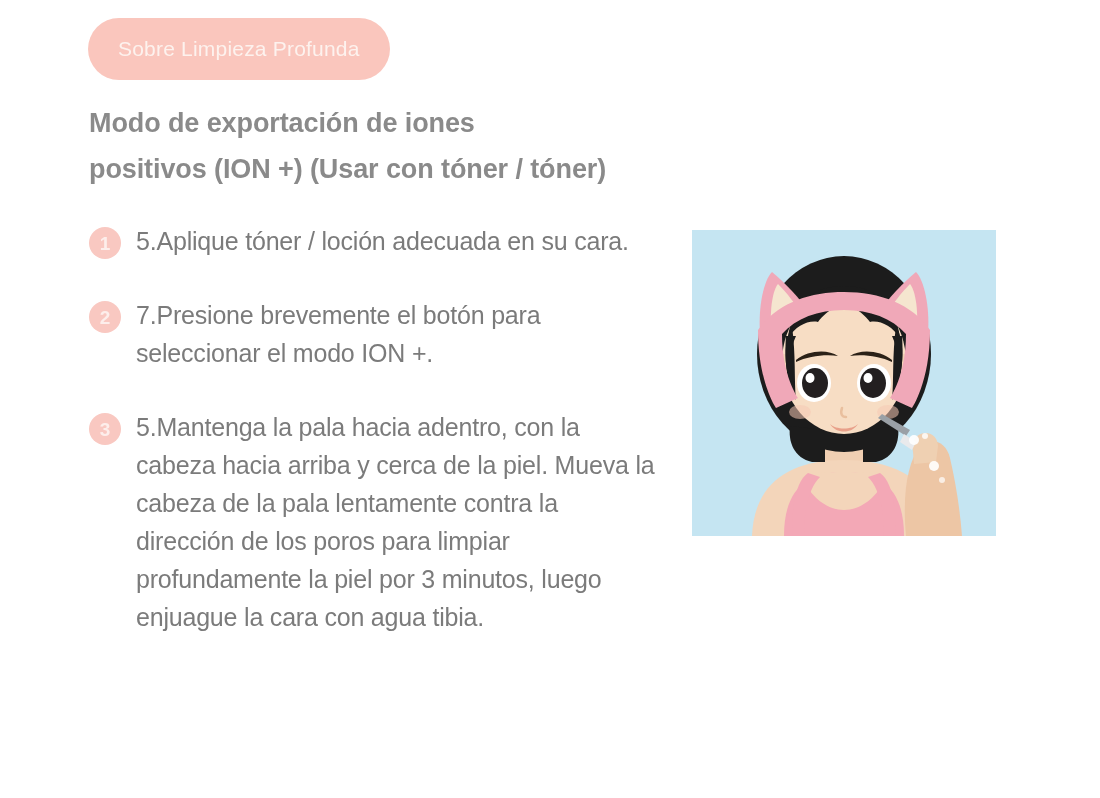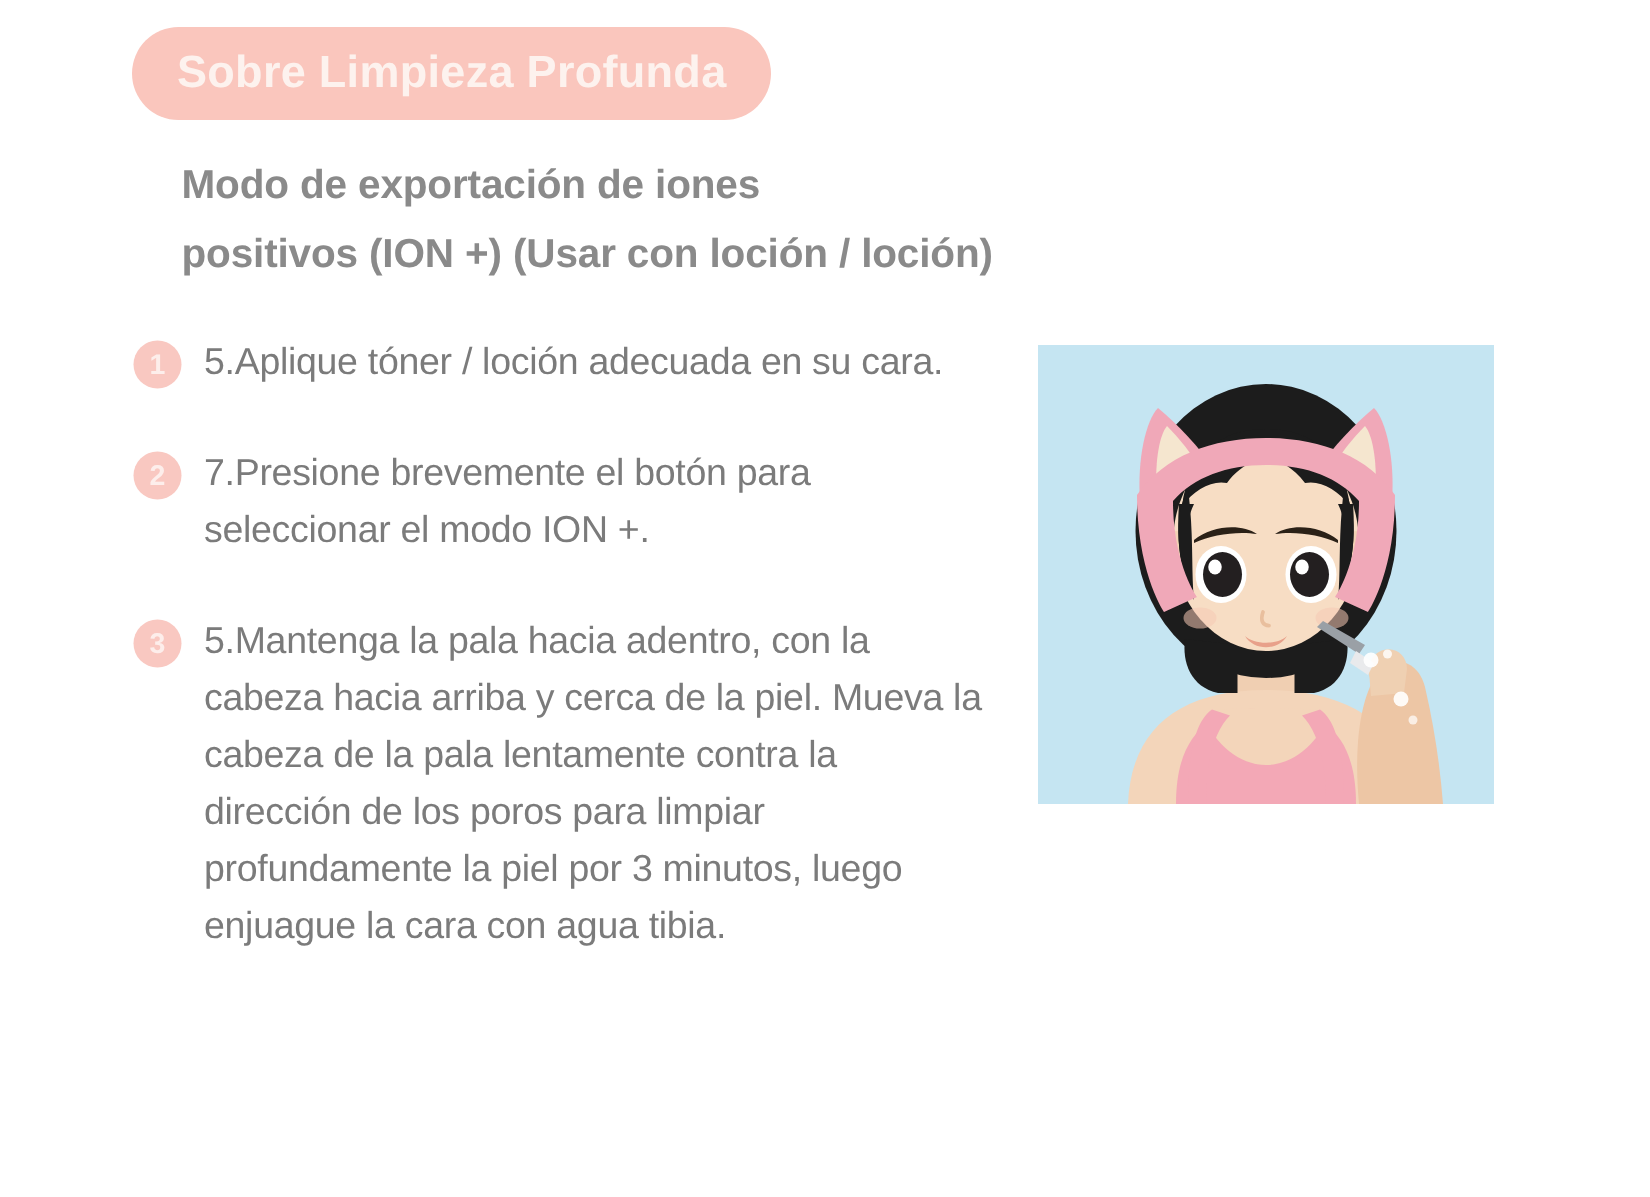--- a/index.html
+++ b/index.html
@@ -29,40 +29,40 @@
     top: 18px;
     height: 62px;
     padding: 0 30px;
     display: flex;
     align-items: center;
     background: #fac6bd;
     border-radius: 31px;
     box-sizing: border-box;
   }
   .badge-label {
-    font-size: 30px;
-    font-weight: bold;
+    font-size: 21px;
+    font-weight: normal;
     color: #fdf2ee;
     letter-spacing: 0.2px;
     white-space: nowrap;
   }
 
   
   .subtitle {
     position: absolute;
     left: 89px;
     top: 100px;
     width: 740px;
     font-size: 27px;
     font-weight: bold;
     color: #8a8a8a;
     line-height: 1.72;
     letter-spacing: -0.1px;
   }
-  .subtitle-line { display: block; margin-left: 32px; }
+  .subtitle-line { display: block; }
 
   
   .steps {
     position: absolute;
     left: 89px;
     top: 222px;
     width: 580px;
   }
   .step {
     position: relative;
@@ -112,21 +112,21 @@
 <body>
 
 <div class="page">
 
   <div class="badge">
     <span class="badge-label">Sobre Limpieza Profunda</span>
   </div>
 
   <div class="subtitle">
     <span class="subtitle-line">Modo de exportación de iones</span>
-    <span class="subtitle-line">positivos (ION +) (Usar con loción / loción)</span>
+    <span class="subtitle-line">positivos (ION +) (Usar con tóner / tóner)</span>
   </div>
 
   <div class="steps">
 
     <div class="step">
       <div class="step-marker">
         <span class="step-marker-number">1</span>
       </div>
       <div class="step-text">5.Aplique tóner / loción adecuada en su cara.</div>
     </div>

